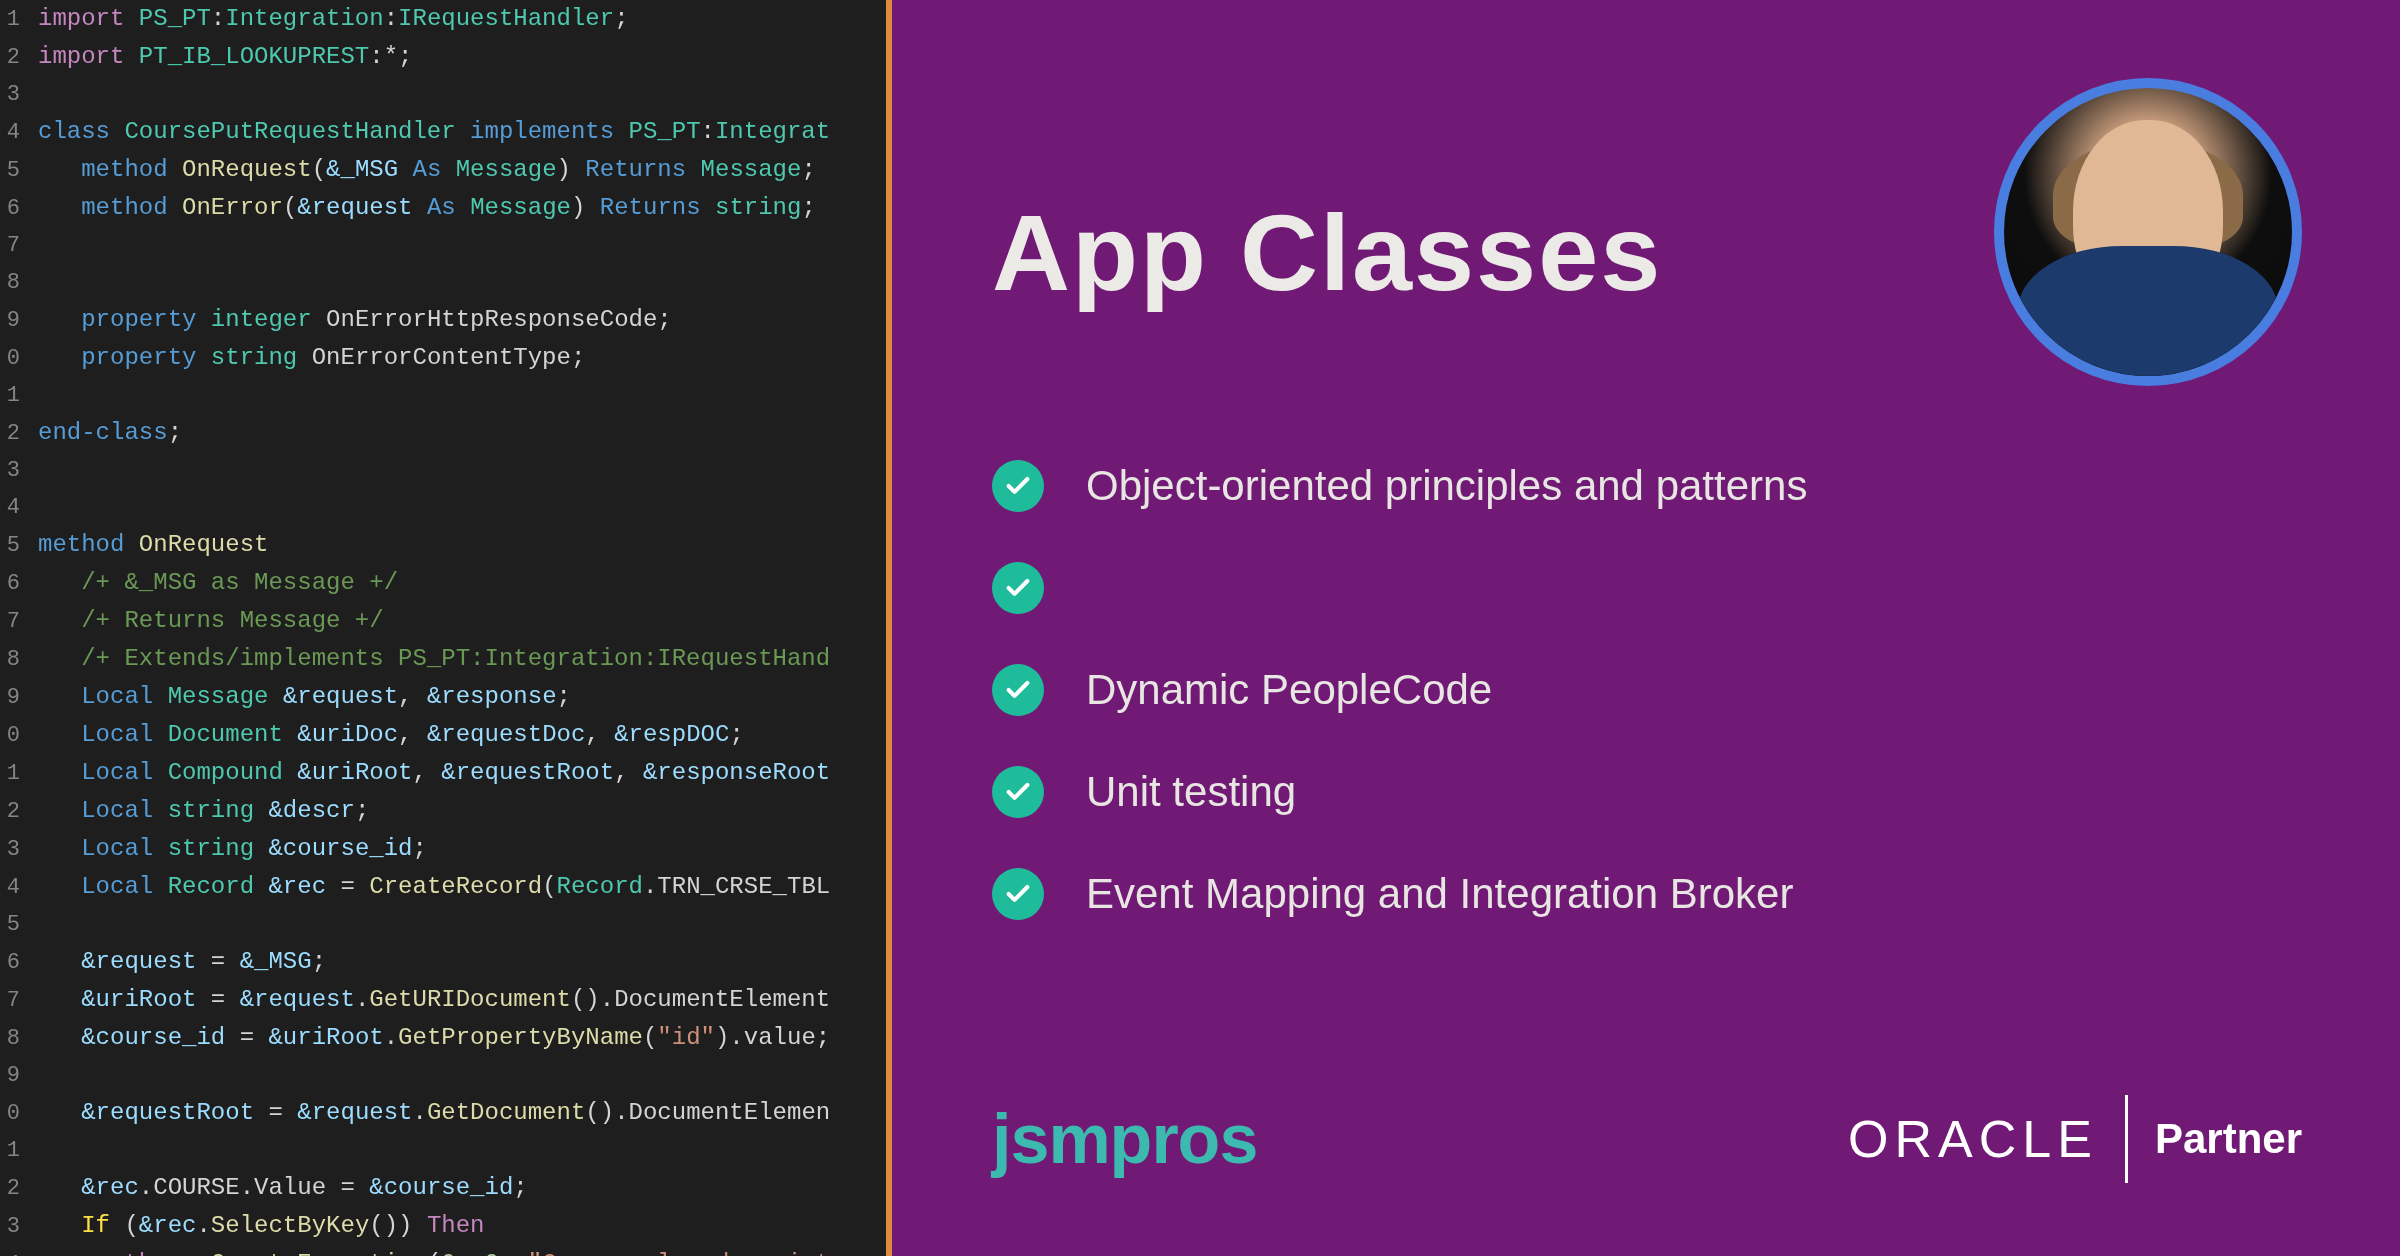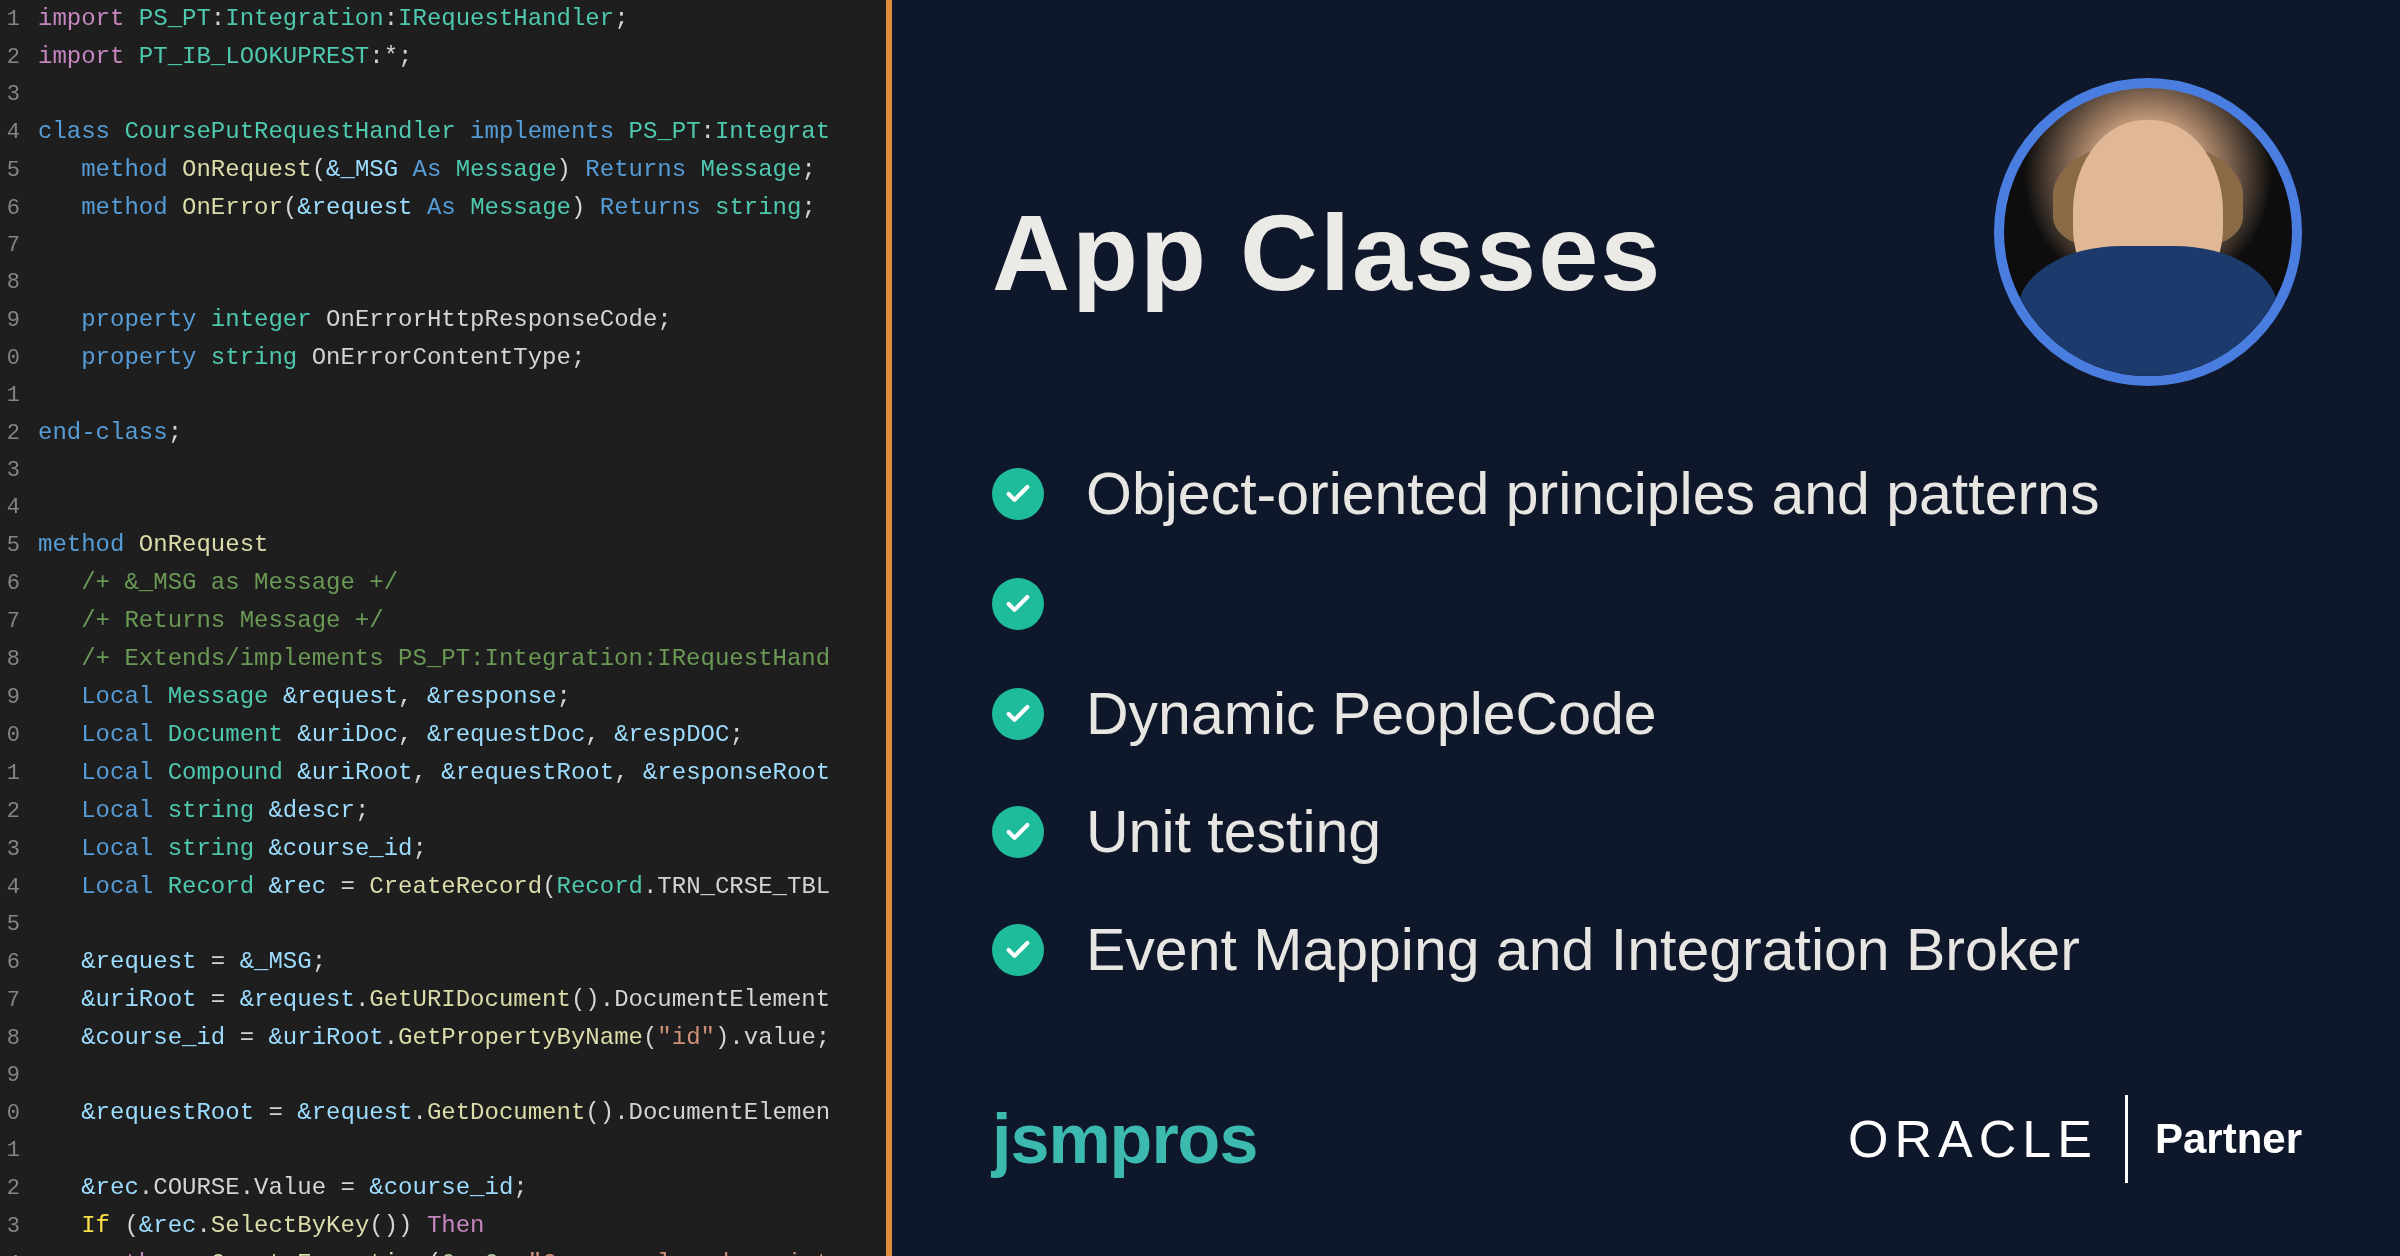--- a/index.html
+++ b/index.html
@@ -64,21 +64,21 @@
 
   .divider {
     width: 6px;
     background: #e08a3c;
     height: 100%;
   }
 
   .right-panel {
     flex: 1;
     height: 100%;
-    background: #0f172a;
+    background: #701a75;
     position: relative;
     padding: 0;
   }
   .title {
     position: absolute;
     left: 100px;
     top: 190px;
     font-size: 108px;
     font-weight: 900;
     color: #eceae6;
@@ -138,21 +138,21 @@
     border-radius: 50%;
     background: #1fbc9c;
     display: flex;
     align-items: center;
     justify-content: center;
     margin-right: 42px;
     flex-shrink: 0;
   }
   .check svg { width: 28px; height: 28px; }
   .bullet-text {
-    font-size: 59px;
+    font-size: 42px;
     color: #e8e6e2;
     font-weight: 400;
   }
 
   .footer {
     position: absolute;
     left: 100px;
     right: 98px;
     bottom: 73px;
     display: flex;

